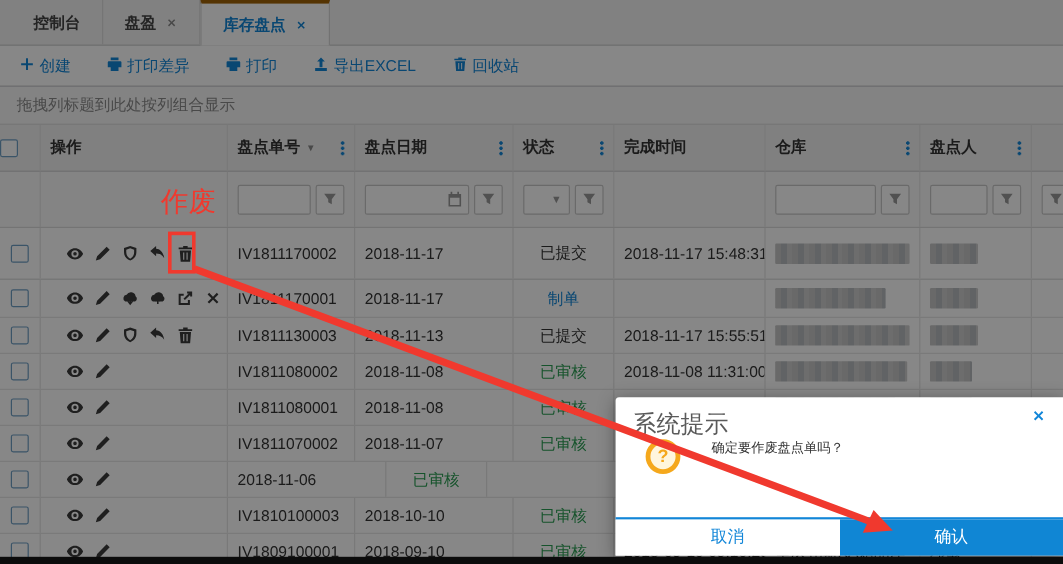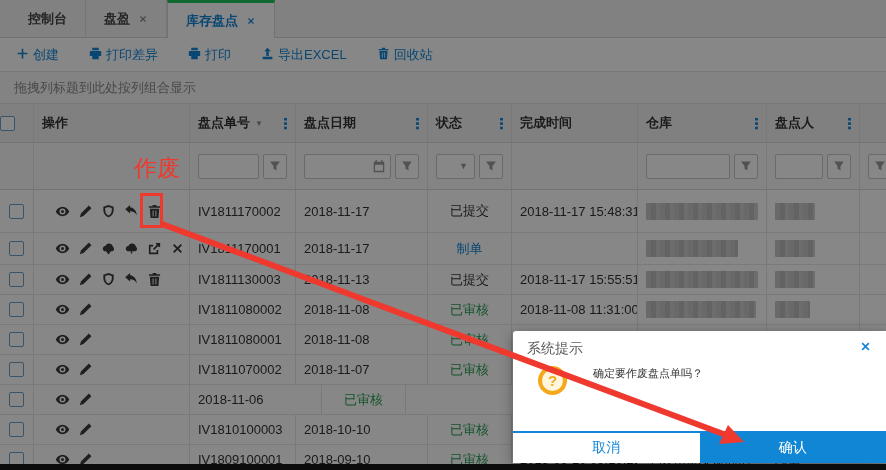--- a/index.html
+++ b/index.html
@@ -5,21 +5,21 @@
   * { margin:0; padding:0; box-sizing:border-box; }
   body { font-family:"Liberation Sans","DejaVu Sans",sans-serif; background:#555; }
   .screen { position:relative; width:886px; height:470px; background:#0f172a; overflow:hidden;
             font-size:13px; color:#333; }
 
   
   .tabbar { height:38px; background:#f4f4f4; border-bottom:1px solid #d8d8d8;
             display:flex; align-items:stretch; padding-left:10px; }
   .tab { display:flex; align-items:center; gap:8px; padding:0 18px; font-weight:bold;
          color:#444; border-right:1px solid #ddd; cursor:pointer; position:relative; }
-  .tab.active { background:#fff; color:#1286d8; border-top:3px solid #22c55e;
+  .tab.active { background:#fff; color:#1286d8; border-top:3px solid #a16207;
                 border-left:1px solid #d8d8d8; border-right:1px solid #d8d8d8;
                 margin-bottom:-1px; }
   .tab .x { width:10px; height:10px; display:inline-flex; }
   .tab .x svg { width:10px; height:10px; fill:#888; }
   .tab.active .x svg { fill:#1286d8; }
 
   
   .toolbar { height:34px; background:#fff; border-bottom:1px solid #e2e2e2;
              display:flex; align-items:center; gap:30px; padding:0 16px; }
   .tbtn { display:inline-flex; align-items:center; gap:4px; color:#1286d8; cursor:pointer;
@@ -77,21 +77,21 @@
   .redact { height:17px; border-radius:1px;
             background:repeating-linear-gradient(90deg,#c6c6c6 0 5px,#b7bbbf 5px 10px,#cfcfcf 10px 14px); }
 
   
   .dim { position:absolute; inset:0; background:rgba(0,0,0,0.47); z-index:10; }
   .bottomstrip { position:absolute; left:0; bottom:0; width:886px; height:6px; background:#0c0c0c; z-index:25; }
 
   
   .dialog { position:absolute; left:513px; top:331px; width:373px; height:132px; background:#fff;
             z-index:20; box-shadow:0 3px 14px rgba(0,0,0,.35); border-radius:3px 0 0 0; }
-  .dlg-title { padding:9px 14px 0 14px; font-size:14px; color:#5a5a5a; }
+  .dlg-title { padding:9px 14px 0 14px; font-size:20px; color:#5a5a5a; }
   .dlg-close { position:absolute; top:9px; right:14px; width:13px; height:13px; cursor:pointer; }
   .dlg-close svg { width:13px; height:13px; fill:#1286d8; }
   .dlg-q { position:absolute; left:25px; top:35px; width:29px; height:29px; border-radius:50%;
            border:4px solid #f5a81c; background:#fff6dd; display:flex; align-items:center;
            justify-content:center; font-weight:bold; font-size:15px; color:#f5a81c; }
   .dlg-msg { position:absolute; left:80px; top:35px; font-size:11px; color:#333; }
   .dlg-foot { position:absolute; left:0; bottom:0; width:100%; height:32px; display:flex;
               border-top:2px solid #1286d8; }
   .dlg-btn { flex:1 1 50%; display:flex; align-items:center; justify-content:center;
              font-size:14px; cursor:pointer; }

